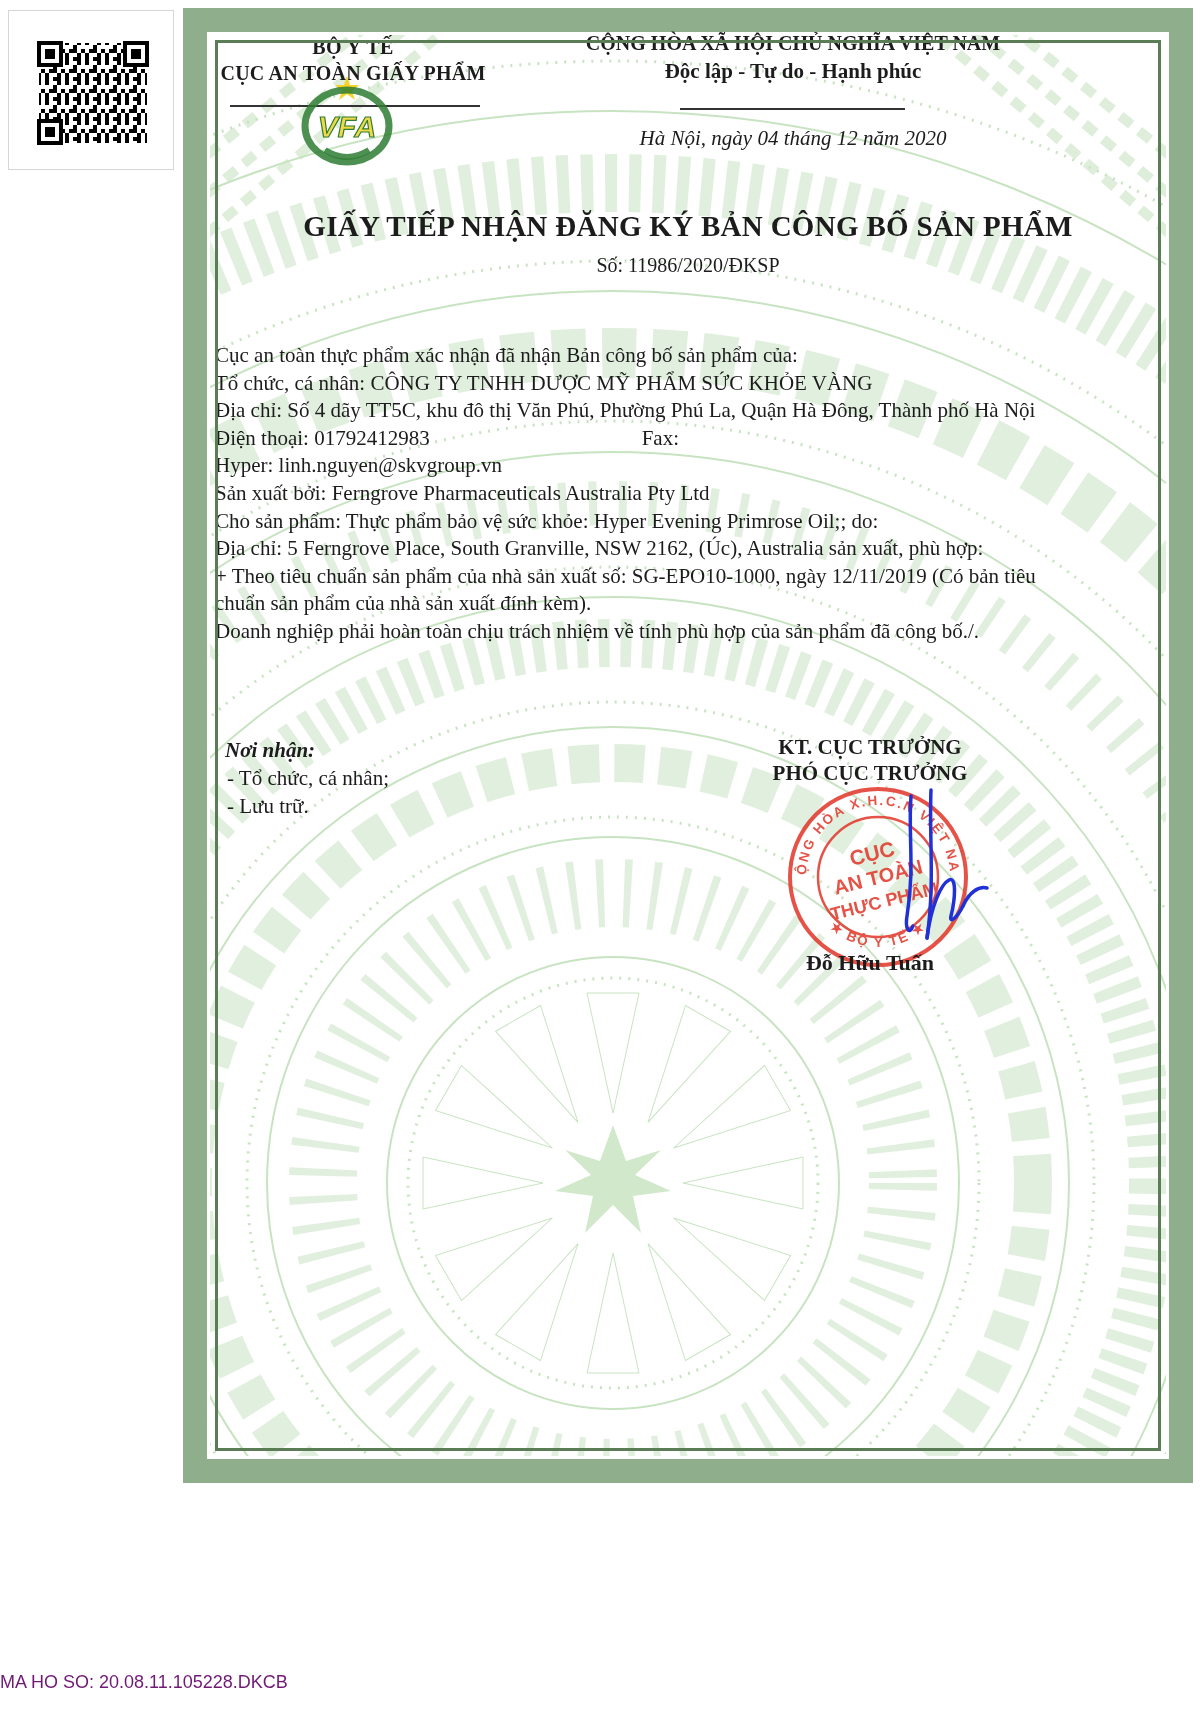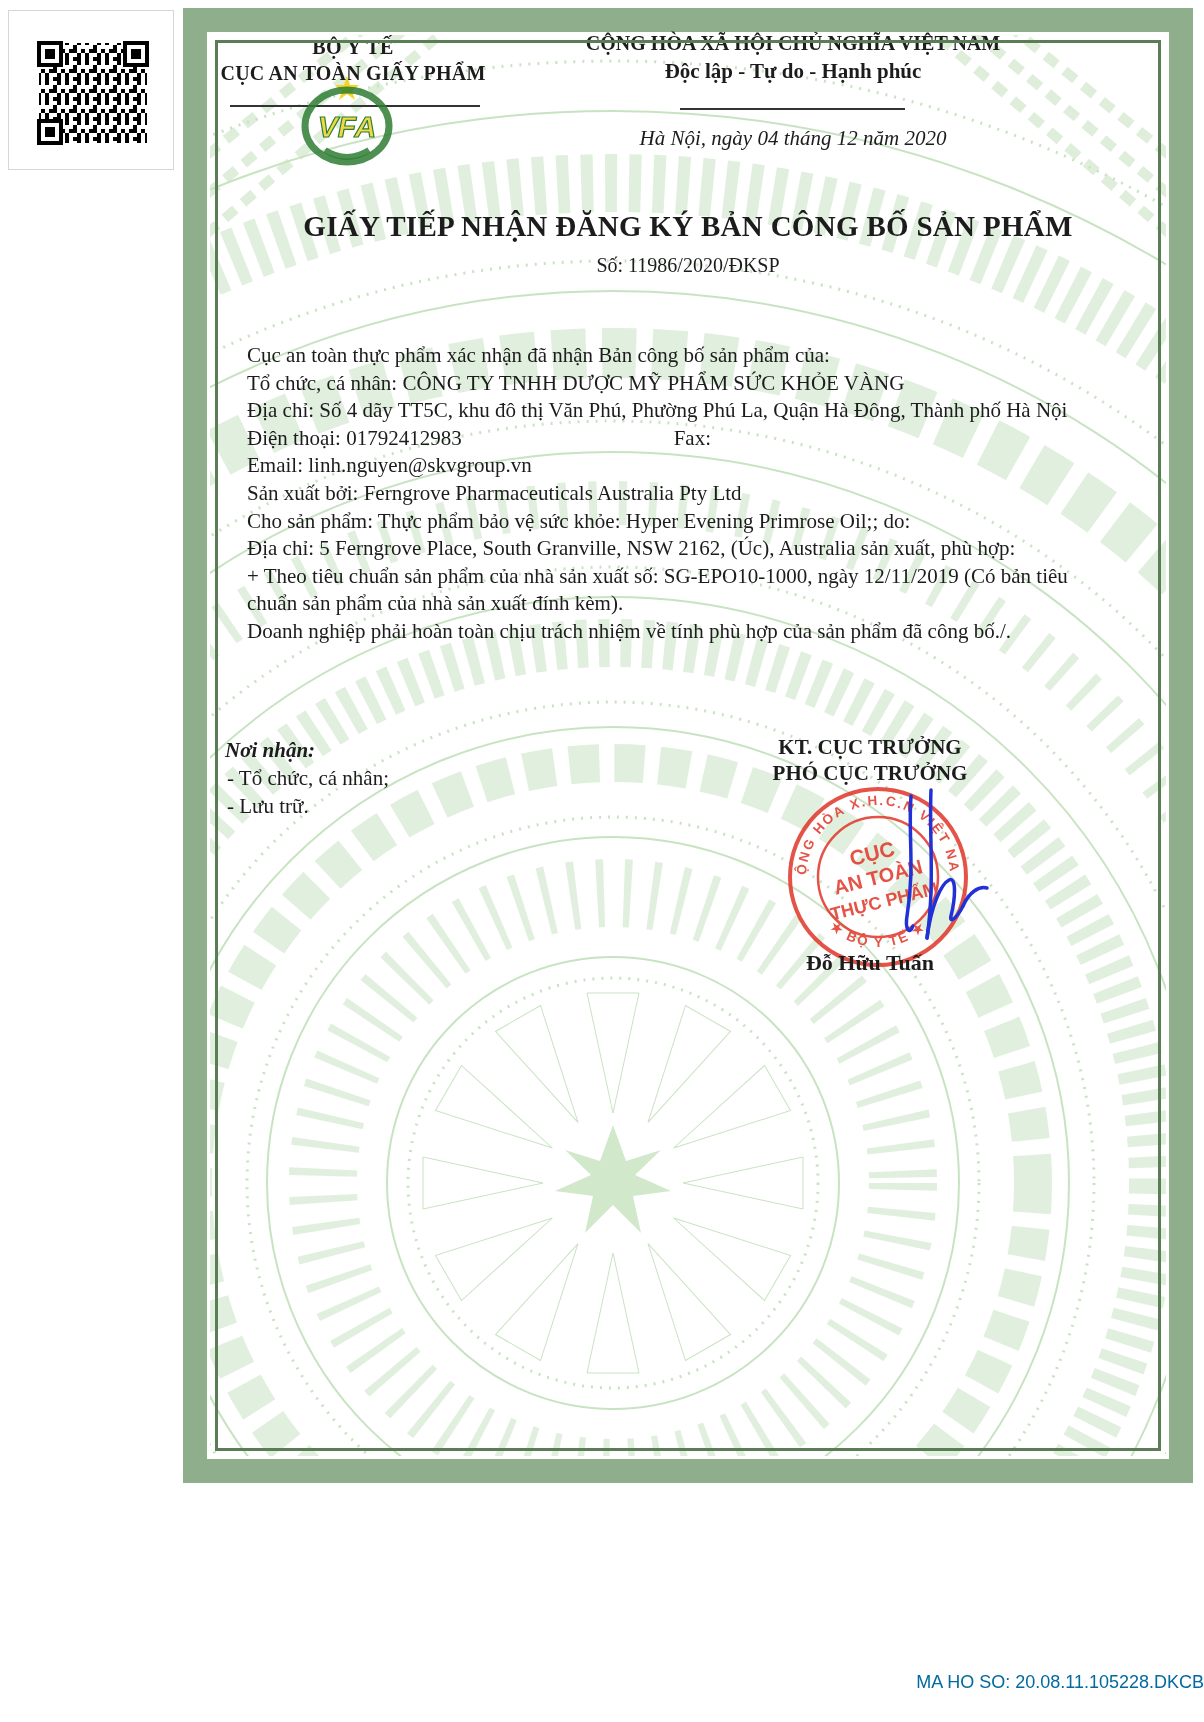--- a/index.html
+++ b/index.html
@@ -30,39 +30,39 @@
   .hdr-right .l2{font-size:21px;margin-top:4px;}
   .rule-right{position:absolute;left:497px;top:100px;width:225px;border-top:2px solid #333;}
   .date-line{position:absolute;left:360px;top:118px;width:500px;text-align:center;
              font-style:italic;font-size:21px;}
 
   .title{position:absolute;left:30px;top:202px;width:950px;text-align:center;
          font-weight:bold;font-size:29px;letter-spacing:.3px;}
   .doc-number{position:absolute;left:30px;top:246px;width:950px;text-align:center;font-size:20px;}
 
   
-  .body-block{position:absolute;left:32px;top:334px;width:856px;font-size:21px;line-height:27.6px;padding-left:32px;}
+  .body-block{position:absolute;left:32px;top:334px;width:856px;font-size:21px;line-height:27.6px;}
   .body-block p{margin:0;}
   .phone-row{display:flex;}
   .phone-row .fax{margin-left:212px;}
 
   .recipients{position:absolute;left:32px;top:728px;font-size:21px;line-height:28px;padding-left:10px;}
   .recipients .label{font-weight:bold;font-style:italic;}
   .recipients .item{margin-left:2px;}
 
   .sig-block{position:absolute;left:537px;top:726px;width:300px;text-align:center;
              font-weight:bold;font-size:21px;line-height:26px;}
   .sig-name{position:absolute;left:537px;top:942px;width:300px;text-align:center;
             font-weight:bold;font-size:22px;}
 
   .stamp{position:absolute;left:600px;top:774px;width:190px;height:190px;}
   .sig-strokes{position:absolute;left:700px;top:780px;width:110px;height:160px;}
 
-  .footer-code{position:absolute;left:0;top:1672px;width:1204px;text-align:right;
-               font-family:"Liberation Sans","DejaVu Sans",sans-serif;font-size:18px;color:#0369a1;}
+  .footer-code{position:absolute;left:0;top:1672px;width:1204px;text-align:left;
+               font-family:"Liberation Sans","DejaVu Sans",sans-serif;font-size:18px;color:#701a75;}
 </style>
 </head>
 <body>
 
 <div class="canvas">
 
   <div class="qr-box">
     <svg width="112" height="104" viewBox="0 0 112 104">
       <defs>
         <pattern id="qrn" width="20" height="20" patternUnits="userSpaceOnUse">
@@ -183,21 +183,21 @@
       <div class="doc-number">Số: 11986/2020/ĐKSP</div>
 
       <div class="body-block">
         <p>Cục an toàn thực phẩm xác nhận đã nhận Bản công bố sản phẩm của:</p>
         <p>Tổ chức, cá nhân: CÔNG TY TNHH DƯỢC MỸ PHẨM SỨC KHỎE VÀNG</p>
         <p>Địa chỉ: Số 4 dãy TT5C, khu đô thị Văn Phú, Phường Phú La, Quận Hà Đông, Thành phố Hà Nội</p>
         <div class="phone-row">
           <span>Điện thoại: 01792412983</span>
           <span class="fax">Fax:</span>
         </div>
-        <p>Email: linh.nguyen@skvgroup.vn</p>
+        <p>Hyper: linh.nguyen@skvgroup.vn</p>
         <p>Sản xuất bởi: Ferngrove Pharmaceuticals Australia Pty Ltd</p>
         <p>Cho sản phẩm: Thực phẩm bảo vệ sức khỏe: Hyper Evening Primrose Oil;; do:</p>
         <p>Địa chỉ: 5 Ferngrove Place, South Granville, NSW 2162, (Úc), Australia sản xuất, phù hợp:</p>
         <p>+ Theo tiêu chuẩn sản phẩm của nhà sản xuất số: SG-EPO10-1000, ngày 12/11/2019 (Có bản tiêu chuẩn sản phẩm của nhà sản xuất đính kèm).</p>
         <p>Doanh nghiệp phải hoàn toàn chịu trách nhiệm về tính phù hợp của sản phẩm đã công bố./.</p>
       </div>
 
       <div class="recipients">
         <div class="label">Nơi nhận:</div>
         <div class="item">- Tổ chức, cá nhân;</div>

